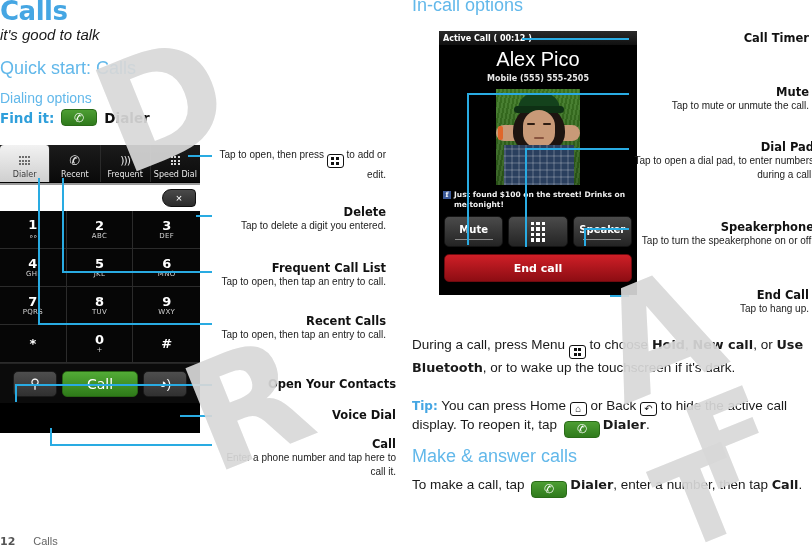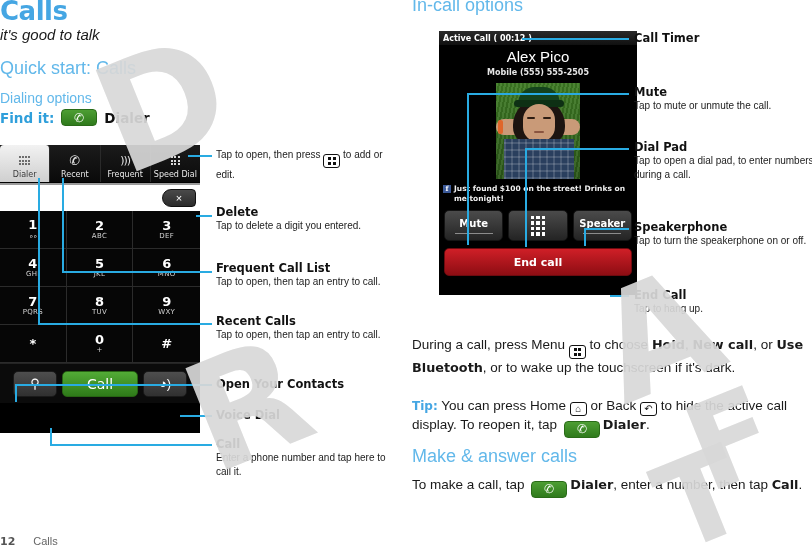--- a/index.html
+++ b/index.html
@@ -177,21 +177,21 @@
     width: 198px; height: 264px;
     background: #000;
     overflow: hidden;
   }
   .callbar {
     height: 14px; background: linear-gradient(#2a2a2a,#101010);
     color:#fff; font-size: 8px; font-weight: bold;
     display:flex; align-items:center; padding-left:4px;
     font-family: "DejaVu Sans", sans-serif;
   }
-  .callee { text-align:center; color:#fff; font-size: 15px; margin-top: 3px;
+  .callee { text-align:center; color:#fff; font-size: 20px; margin-top: 3px;
             font-family: "Liberation Sans", sans-serif; }
   .calleenum { text-align:center; color:#e6e6e6; font-size: 8px; font-weight:bold; margin-top: 3px;
             font-family: "DejaVu Sans", sans-serif; }
   .photo {
     margin: 6px auto 0; width: 84px; height: 96px;
     position: relative; overflow: hidden;
     background: linear-gradient(#2f5d1d 0%, #3d7a25 38%, #2c5a1b 100%);
   }
   .ph-grass { position:absolute; inset:0;
     background:
@@ -243,21 +243,21 @@
   .endcall {
     margin: 7px 5px 0; height: 28px; border-radius: 5px;
     background: linear-gradient(#cf1f27, #8d0d13);
     border: 1px solid #6e0a0f;
     color:#fff; font-size: 11px; font-weight: bold;
     display:flex; align-items:center; justify-content:center;
     font-family: "DejaVu Sans", sans-serif;
   }
 
   
-  .callout { position: absolute; }
+  .callout { position: absolute; text-align: right; }
   .co-title {
     font-weight: bold; font-size: 11.5px; color: #111; line-height: 1.25;
     font-family: "DejaVu Sans", sans-serif;
   }
   .co-body {
     font-size: 10px; color: #222; line-height: 1.32;
     font-family: "Liberation Sans", sans-serif;
   }
   .hline { position:absolute; background:#29abe2; height:2px; }
   .vline { position:absolute; background:#29abe2; width:2px; }

